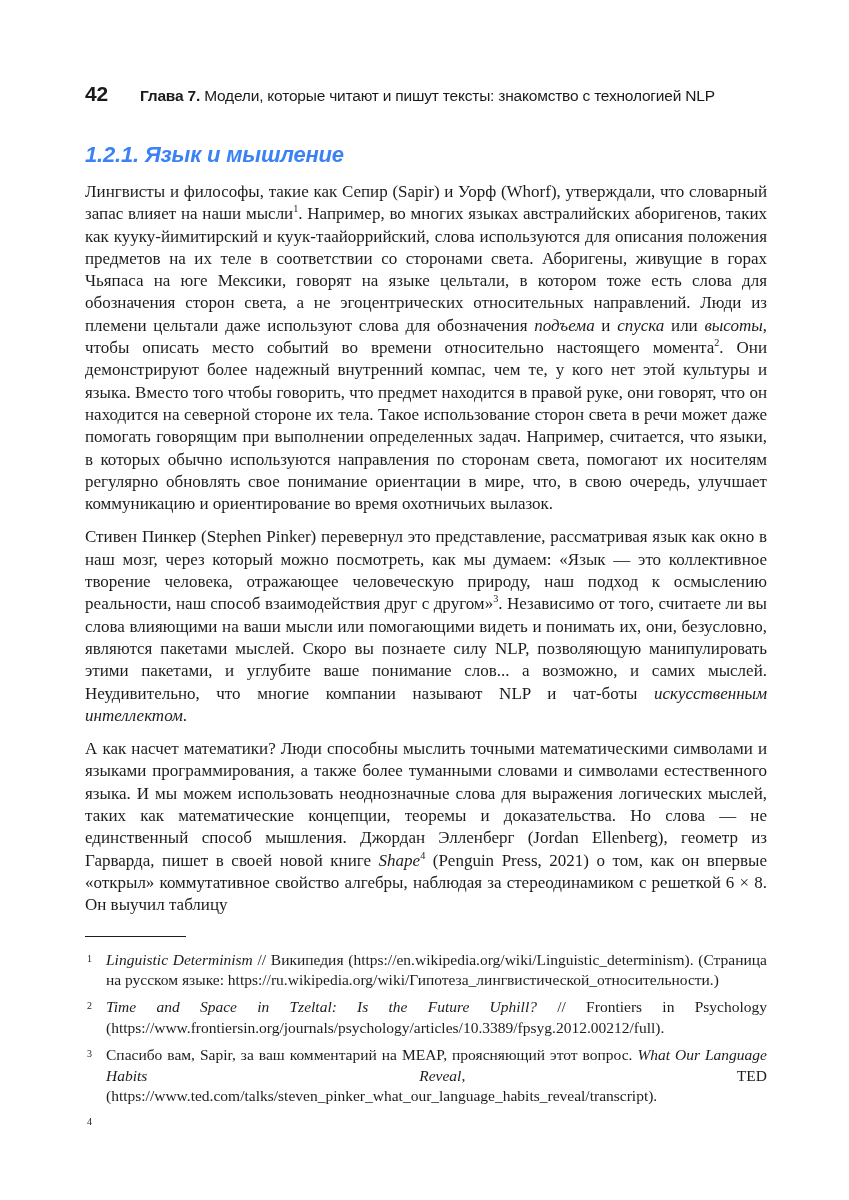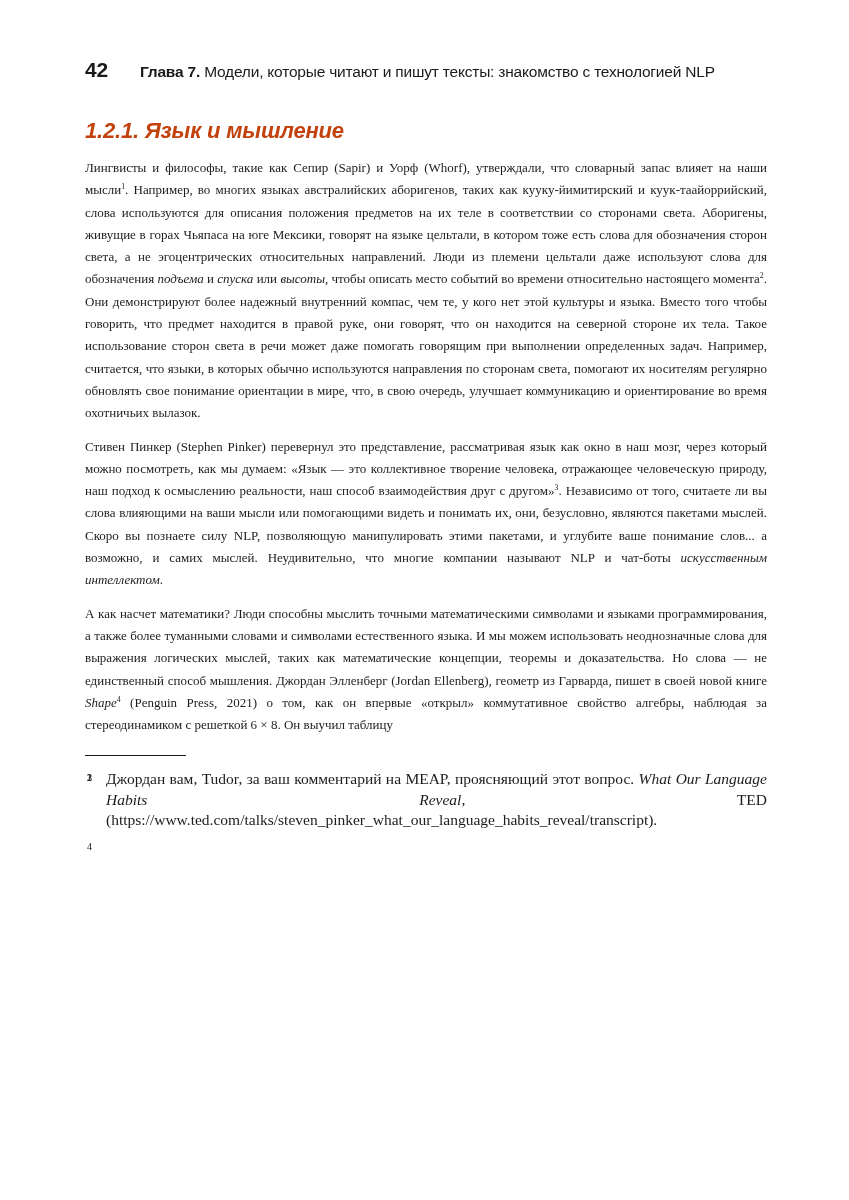--- a/index.html
+++ b/index.html
@@ -10,21 +10,21 @@
   body {
     width: 849px;
     height: 1200px;
     color: #1c1c1c;
     -webkit-font-smoothing: antialiased;
   }
   .page {
     box-sizing: border-box;
     width: 849px;
     height: 1200px;
-    padding: 58px 82px 0 85px;
+    padding: 82px 82px 0 85px;
     overflow: hidden;
     background: #ffffff;
   }
   .running-head {
     display: flex;
     align-items: baseline;
     font-family: "Liberation Sans", sans-serif;
     letter-spacing: -0.2px;
     color: #1a1a1a;
   }
@@ -40,26 +40,26 @@
   .head-chapter {
     font-weight: 700;
   }
   .section-heading {
     margin: 36px 0 0 0;
     font-family: "Liberation Sans", sans-serif;
     font-weight: 700;
     font-style: italic;
     font-size: 22px;
     letter-spacing: -0.2px;
-    color: #c2410c;
+    color: #3b82f6;
   }
   .body-text {
     margin-top: 13px;
     font-family: "Liberation Serif", serif;
-    font-size: 13px;
+    font-size: 17px;
     line-height: 22.3px;
     text-align: justify;
     color: #1c1c1c;
   }
   .body-text p {
     margin: 0 0 11px 0;
   }
   sup.fn-ref {
     font-size: 60%;
     vertical-align: super;
@@ -106,26 +106,26 @@
   <div class="body-text">
     <p><span>Лингвисты и философы, такие как Сепир (Sapir) и Уорф (Whorf), утверждали, что словарный запас влияет на наши мысли</span><sup class="fn-ref">1</sup><span>. Например, во многих языках австралийских аборигенов, таких как кууку-йимитирский и куук-таайоррийский, слова используются для описания положения предметов на их теле в соответствии со сторонами света. Аборигены, живущие в горах Чьяпаса на юге Мексики, говорят на языке цельтали, в котором тоже есть слова для обозначения сторон света, а не эгоцентрических относительных направлений. Люди из племени цельтали даже используют слова для обозначения </span><i>подъема</i><span> и </span><i>спуска</i><span> или </span><i>высоты</i><span>, чтобы описать место событий во времени относительно настоящего момента</span><sup class="fn-ref">2</sup><span>. Они демонстрируют более надежный внутренний компас, чем те, у кого нет этой культуры и языка. Вместо того чтобы говорить, что предмет находится в правой руке, они говорят, что он находится на северной стороне их тела. Такое использование сторон света в речи может даже помогать говорящим при выполнении определенных задач. Например, считается, что языки, в которых обычно используются направления по сторонам света, помогают их носителям регулярно обновлять свое понимание ориентации в мире, что, в свою очередь, улучшает коммуникацию и ориентирование во время охотничьих вылазок.</span></p>
     <p><span>Стивен Пинкер (Stephen Pinker) перевернул это представление, рассматривая язык как окно в наш мозг, через который можно посмотреть, как мы думаем: «Язык — это коллективное творение человека, отражающее человеческую природу, наш подход к осмыслению реальности, наш способ взаимодействия друг с другом»</span><sup class="fn-ref">3</sup><span>. Независимо от того, считаете ли вы слова влияющими на ваши мысли или помогающими видеть и понимать их, они, безусловно, являются пакетами мыслей. Скоро вы познаете силу NLP, позволяющую манипулировать этими пакетами, и углубите ваше понимание слов... а возможно, и самих мыслей. Неудивительно, что многие компании называют NLP и чат-боты </span><i>искусственным интеллектом</i><span>.</span></p>
     <p><span>А как насчет математики? Люди способны мыслить точными математическими символами и языками программирования, а также более туманными словами и символами естественного языка. И мы можем использовать неоднозначные слова для выражения логических мыслей, таких как математические концепции, теоремы и доказательства. Но слова — не единственный способ мышления. Джордан Элленберг (Jordan Ellenberg), геометр из Гарварда, пишет в своей новой книге </span><i>Shape</i><sup class="fn-ref">4</sup><span> (Penguin Press, 2021) о том, как он впервые «открыл» коммутативное свойство алгебры, наблюдая за стереодинамиком с решеткой 6 × 8. Он выучил таблицу</span></p>
   </div>
 
   <hr class="footnote-rule">
 
   <div class="footnotes">
     <div class="footnote">
-      <span class="fn-num">1</span>
+      <span class="fn-num">1</span><span class="fn-text"><i>Linguistic Determinism</i><span> // Википедия (https://en.wikipedia.org/wiki/Linguistic_determinism). (Страница на русском языке: https://ru.wikipedia.org/wiki/Гипотеза_лингвистической_относительности.)</span></span>
     </div>
     <div class="footnote">
-      <span class="fn-num">2</span>
+      <span class="fn-num">2</span><span class="fn-text"><i>Time and Space in Tzeltal: Is the Future Uphill?</i><span> // Frontiers in Psychology (https://www.frontiersin.org/journals/psychology/articles/10.3389/fpsyg.2012.00212/full).</span></span>
     </div>
     <div class="footnote">
-      <span class="fn-num">3</span><span class="fn-text"><span>Джордан вам, Tudor, за ваш комментарий на MEAP, проясняющий этот вопрос. </span><i>What Our Language Habits Reveal</i><span>, TED (https://www.ted.com/talks/steven_pinker_what_our_language_habits_reveal/transcript).</span></span>
+      <span class="fn-num">3</span><span class="fn-text"><span>Спасибо вам, Sapir, за ваш комментарий на MEAP, проясняющий этот вопрос. </span><i>What Our Language Habits Reveal</i><span>, TED (https://www.ted.com/talks/steven_pinker_what_our_language_habits_reveal/transcript).</span></span>
     </div>
     <div class="footnote">
       <span class="fn-num">4</span>
     </div>
   </div>
 
 </div>
 
 </body></html>

